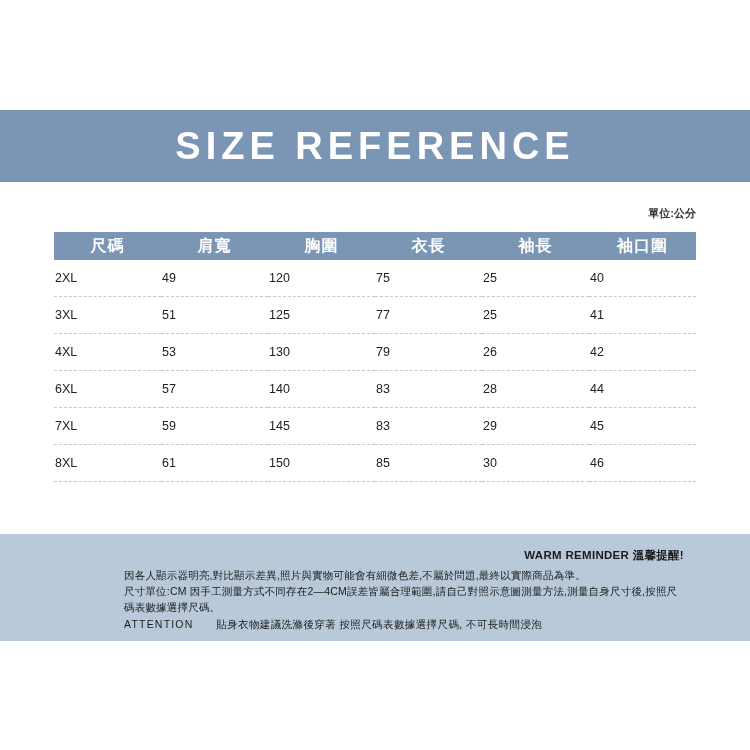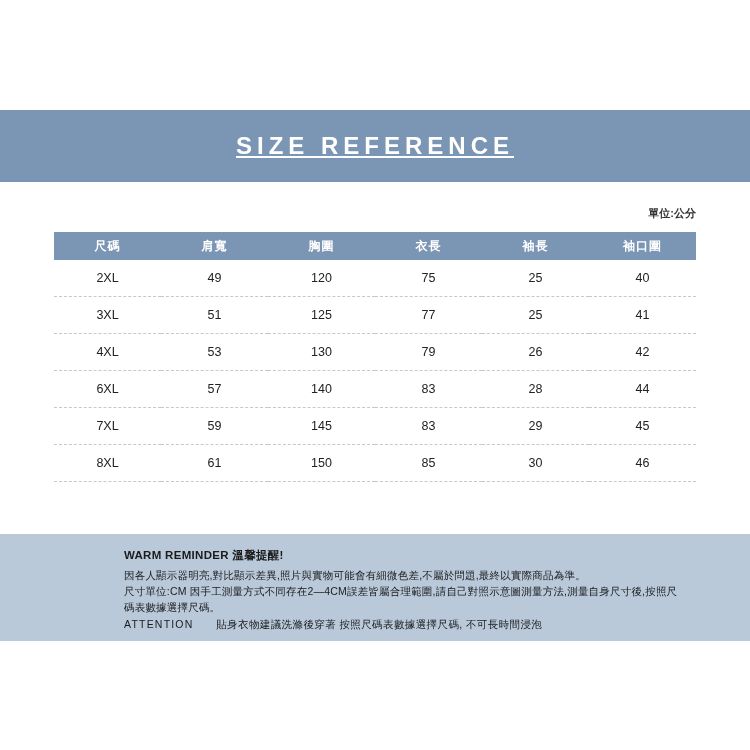--- a/index.html
+++ b/index.html
@@ -26,40 +26,39 @@
     top: 110px;
     width: 750px;
     height: 72px;
     background: #7b95b4;
     display: flex;
     align-items: center;
     justify-content: center;
   }
   .banner-title {
     color: #ffffff;
-    font-size: 24px;
+    font-size: 38px;
     font-weight: bold;
     letter-spacing: 5px;
     font-family: "Liberation Sans", sans-serif;
     
     background-image:
       repeating-linear-gradient(to bottom,
         rgba(123,149,180,0) 0px,
         rgba(123,149,180,0) 4px,
         rgba(123,149,180,0.55) 4px,
         rgba(123,149,180,0.55) 5px),
       repeating-linear-gradient(to right,
         rgba(123,149,180,0) 0px,
         rgba(123,149,180,0) 11px,
         rgba(123,149,180,0.45) 11px,
         rgba(123,149,180,0.45) 13px);
     -webkit-background-clip: text;
     background-clip: text;
     padding: 4px 2px;
-    text-decoration: underline;
   }
 
   
   .unit-note {
     position: absolute;
     right: 54px;
     top: 206px;
     font-size: 11px;
     color: #333333;
     font-weight: bold;
@@ -73,29 +72,29 @@
     width: 642px;
   }
   table.size-table {
     width: 100%;
     border-collapse: collapse;
     table-layout: fixed;
   }
   table.size-table thead th {
     background: #7b95b4;
     color: #ffffff;
-    font-size: 12px;
+    font-size: 16px;
     font-weight: bold;
     height: 26px;
     text-align: center;
     letter-spacing: 1px;
   }
   table.size-table tbody td {
     height: 34px;
-    text-align: center;
+    text-align: left;
     font-size: 12.5px;
     color: #222222;
     border-bottom: 1px dashed #c8c8c8;
     background: #ffffff;
     margin-top: 24px;
   }
   table.size-table tbody tr:last-child td {
     border-bottom: 1px dashed #c8c8c8;
   }
 
@@ -113,20 +112,21 @@
     left: 124px;
     top: 14px;
     width: 560px;
   }
   .reminder-title {
     font-size: 11.5px;
     font-weight: bold;
     color: #1b1b1b;
     letter-spacing: 0.3px;
     margin-bottom: 4px;
+    text-align: right;
   }
   .reminder-line {
     font-size: 10.5px;
     color: #1b1b1b;
     line-height: 16px;
     letter-spacing: 0.2px;
   }
   .reminder-line.attention {
     margin-top: 1px;
     letter-spacing: 0.4px;

